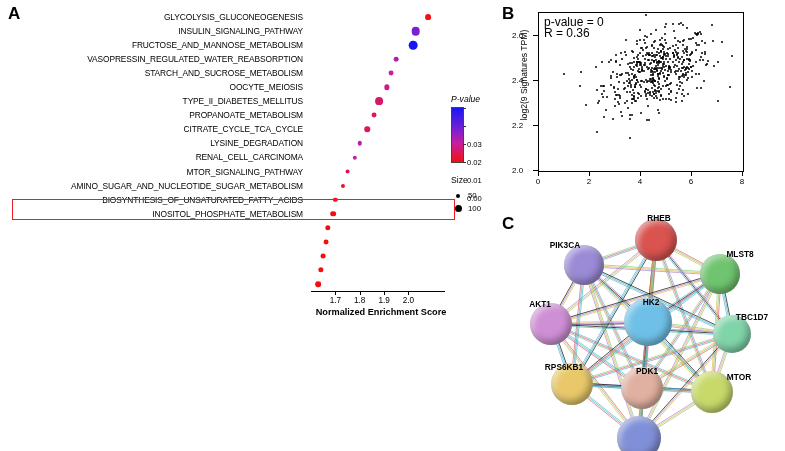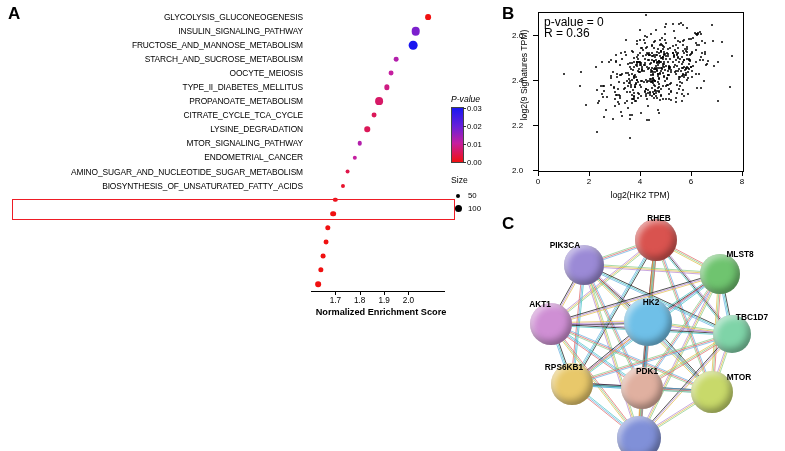--- a/index.html
+++ b/index.html
@@ -14,21 +14,21 @@
   .a-dot{position:absolute;border-radius:50%;transform:translate(-50%,-50%);}
   #a-axis{position:absolute;left:311px;top:291px;width:134px;height:1px;background:#000;}
   .a-tick{position:absolute;top:291px;width:1px;height:4px;background:#000;}
   .a-ticklabel{position:absolute;top:296px;font-size:8.2px;transform:translateX(-50%);}
   #a-xtitle{position:absolute;left:311px;top:307px;width:140px;text-align:center;font-size:9.2px;font-weight:bold;}
   #a-highlight{position:absolute;left:12px;top:199px;width:441px;height:19px;border:1.6px solid #ee1c25;}
   
   #a-legend{position:absolute;left:451px;top:94px;width:60px;}
   #a-legend .lg-title{font-size:8.6px;font-style:italic;margin-bottom:3px;}
   #cbar{position:relative;width:11px;height:54px;background:linear-gradient(to bottom,#1a16f0 0%,#6a20d8 35%,#c51fa0 65%,#f01010 100%);border:0.7px solid #444;}
-  .cb-lab{position:absolute;left:15px;font-size:7.6px;transform:translateY(-50%);white-space:nowrap;}
+  .cb-lab{position:absolute;left:15px;font-size:7.6px;transform:translateY(-50%);white-space:nowrap;margin-top:36px;}
   .cb-tick{position:absolute;left:11px;width:3px;height:1px;background:#333;}
   #sizeleg{margin-top:12px;}
   #sizeleg .lg-title{font-size:8.6px;font-style:normal;font-weight:normal;margin-bottom:4px;}
   .sz-row{display:flex;align-items:center;height:13px;}
   .sz-dot{width:14px;display:flex;justify-content:center;align-items:center;}
   .sz-dot i{display:block;background:#000;border-radius:50%;}
   .sz-lab{font-size:7.8px;margin-left:3px;}
 
   
   #panelB{position:absolute;left:498px;top:0;width:287px;height:215px;}
@@ -50,30 +50,32 @@
 </style>
 </head>
 <body>
 
 <div id="panelA">
   <div class="panel-letter" style="left:8px;top:4px;">A</div>
   <div id="a-labels">
       <div class="a-label">GLYCOLYSIS_GLUCONEOGENESIS</div>
       <div class="a-label">INSULIN_SIGNALING_PATHWAY</div>
       <div class="a-label">FRUCTOSE_AND_MANNOSE_METABOLISM</div>
+      <div class="a-label">VASOPRESSIN_REGULATED_WATER_REABSORPTION</div>
       <div class="a-label">STARCH_AND_SUCROSE_METABOLISM</div>
       <div class="a-label">OOCYTE_MEIOSIS</div>
       <div class="a-label">TYPE_II_DIABETES_MELLITUS</div>
       <div class="a-label">PROPANOATE_METABOLISM</div>
       <div class="a-label">CITRATE_CYCLE_TCA_CYCLE</div>
       <div class="a-label">LYSINE_DEGRADATION</div>
+      <div class="a-label">RENAL_CELL_CARCINOMA</div>
       <div class="a-label">MTOR_SIGNALING_PATHWAY</div>
-      <div class="a-label">ENDOMETRIAL_CANCER</div>
       <div class="a-label">AMINO_SUGAR_AND_NUCLEOTIDE_SUGAR_METABOLISM</div>
       <div class="a-label">BIOSYNTHESIS_OF_UNSATURATED_FATTY_ACIDS</div>
+      <div class="a-label">INOSITOL_PHOSPHATE_METABOLISM</div>
     </div>
   <div id="a-plot">
       <div class="a-dot" style="left: 116.945px; top: 7px; width: 5.8px; height: 5.8px; background: rgb(240, 16, 16);"></div>
       <div class="a-dot" style="left: 104.764px; top: 21.05px; width: 8.6px; height: 8.6px; background: rgb(124, 32, 205);"></div>
       <div class="a-dot" style="left: 102.327px; top: 35.1px; width: 8.7px; height: 8.7px; background: rgb(26, 22, 240);"></div>
       <div class="a-dot" style="left: 85.2727px; top: 49.15px; width: 4.7px; height: 4.7px; background: rgb(179, 31, 171);"></div>
       <div class="a-dot" style="left: 80.4px; top: 63.2px; width: 4.9px; height: 4.9px; background: rgb(197, 31, 160);"></div>
       <div class="a-dot" style="left: 75.5273px; top: 77.25px; width: 5.3px; height: 5.3px; background: rgb(206, 28, 131);"></div>
       <div class="a-dot" style="left: 68.2182px; top: 91.3px; width: 7.8px; height: 7.8px; background: rgb(214, 25, 102);"></div>
       <div class="a-dot" style="left: 63.3455px; top: 105.35px; width: 4.9px; height: 4.9px; background: rgb(219, 24, 88);"></div>
@@ -655,21 +657,20 @@
       <div class="b-pt" style="left: 114.5px; top: 76.1px;"></div>
       <div class="b-pt" style="left: 125.2px; top: 25.9px;"></div>
       <div class="b-pt" style="left: 119px; top: 99.3px;"></div>
       <div class="b-pt" style="left: 82.4px; top: 44.8px;"></div>
     </div>
   <div id="b-annot">
     <div>p-value = 0</div>
     <div>R = 0.36</div>
   </div>
   <div id="b-axes"></div>
-  <div id="b-xtitle">log2(HK2 TPM)</div>
   <div id="b-ytitle">log2(9 Signatures TPM)</div>
 <div class="b-ytick" style="left: 14px; top: 170px;">2.0</div>
     <div class="b-yt" style="top: 170px;"></div>
     <div class="b-ytick" style="left: 14px; top: 124.857px;">2.2</div>
     <div class="b-yt" style="top: 124.857px;"></div>
     <div class="b-ytick" style="left: 14px; top: 79.7143px;">2.4</div>
     <div class="b-yt" style="top: 79.7143px;"></div>
     <div class="b-ytick" style="left: 14px; top: 34.5714px;">2.6</div>
     <div class="b-yt" style="top: 34.5714px;"></div>
     <div class="b-xtick" style="left: 40px;"></div>

